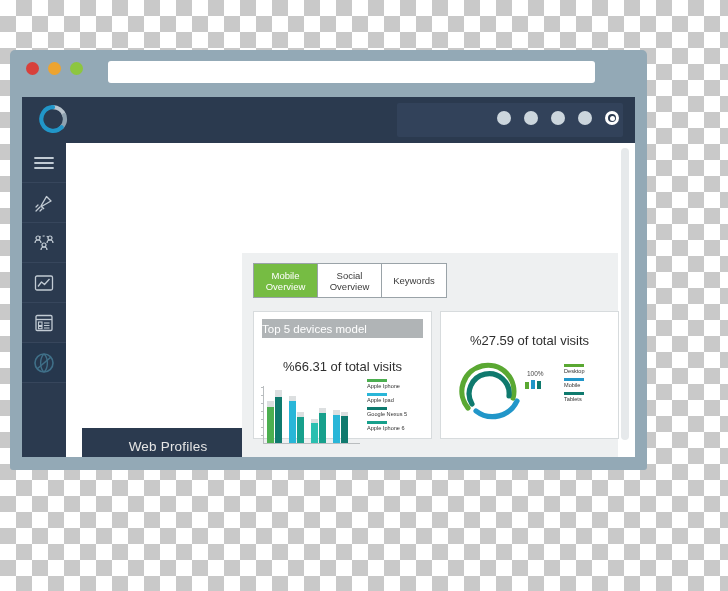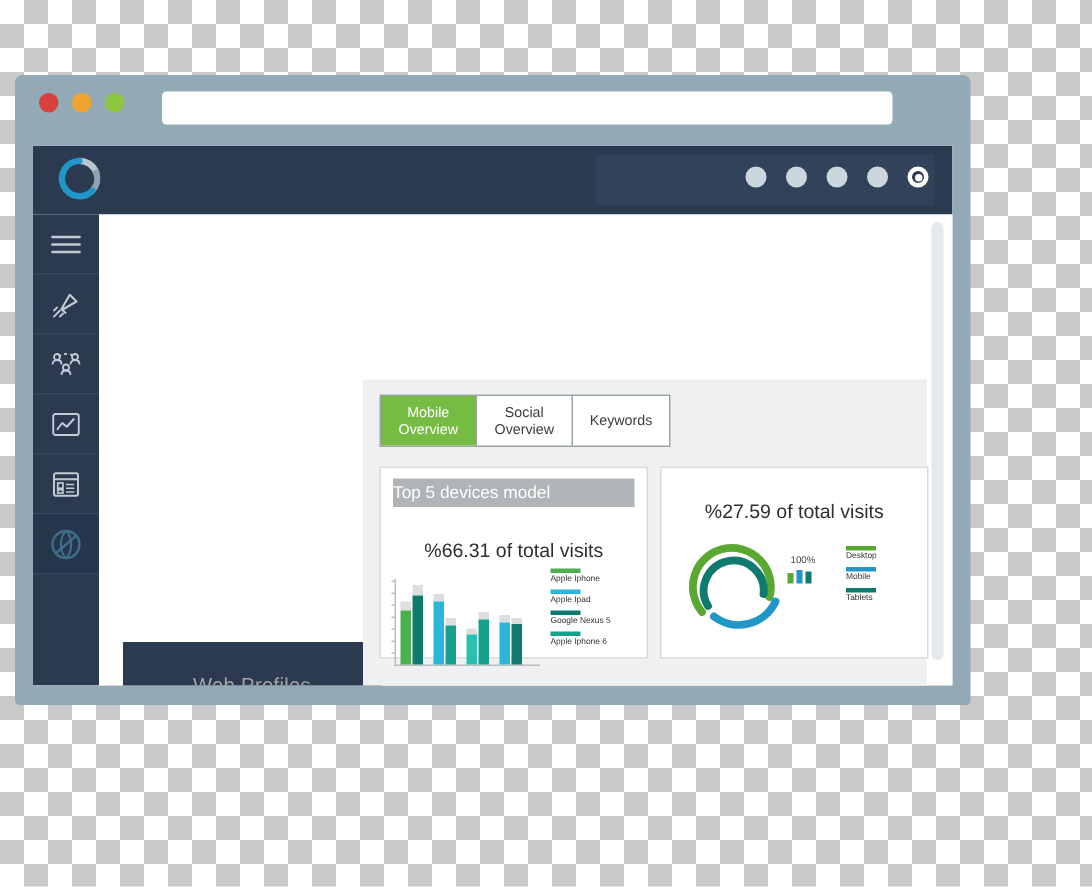--- a/index.html
+++ b/index.html
@@ -75,22 +75,22 @@
     position:absolute;left:44px;top:46px;right:0;bottom:0;background:#ffffff;
   }
   .scrollbar{
     position:absolute;right:6px;top:5px;width:8px;height:292px;
     background:#e6e9eb;border-radius:4px;
   }
 
   
   .webprofiles{
     position:absolute;left:16px;top:285px;width:172px;height:36px;
-    background:#2b3a4f;color:#a3a3a3;
-    display:flex;align-items:flex-end;justify-content:center;
+    background:#2b3a4f;color:#e5e5e5;
+    display:flex;align-items:center;justify-content:center;
     font-size:13.5px;letter-spacing:.2px;
   }
 
   
   .panel{
     position:absolute;left:176px;top:110px;width:376px;height:205px;
     background:#eef0f1;
   }
   .tabs{
     position:absolute;left:11px;top:10px;display:flex;

